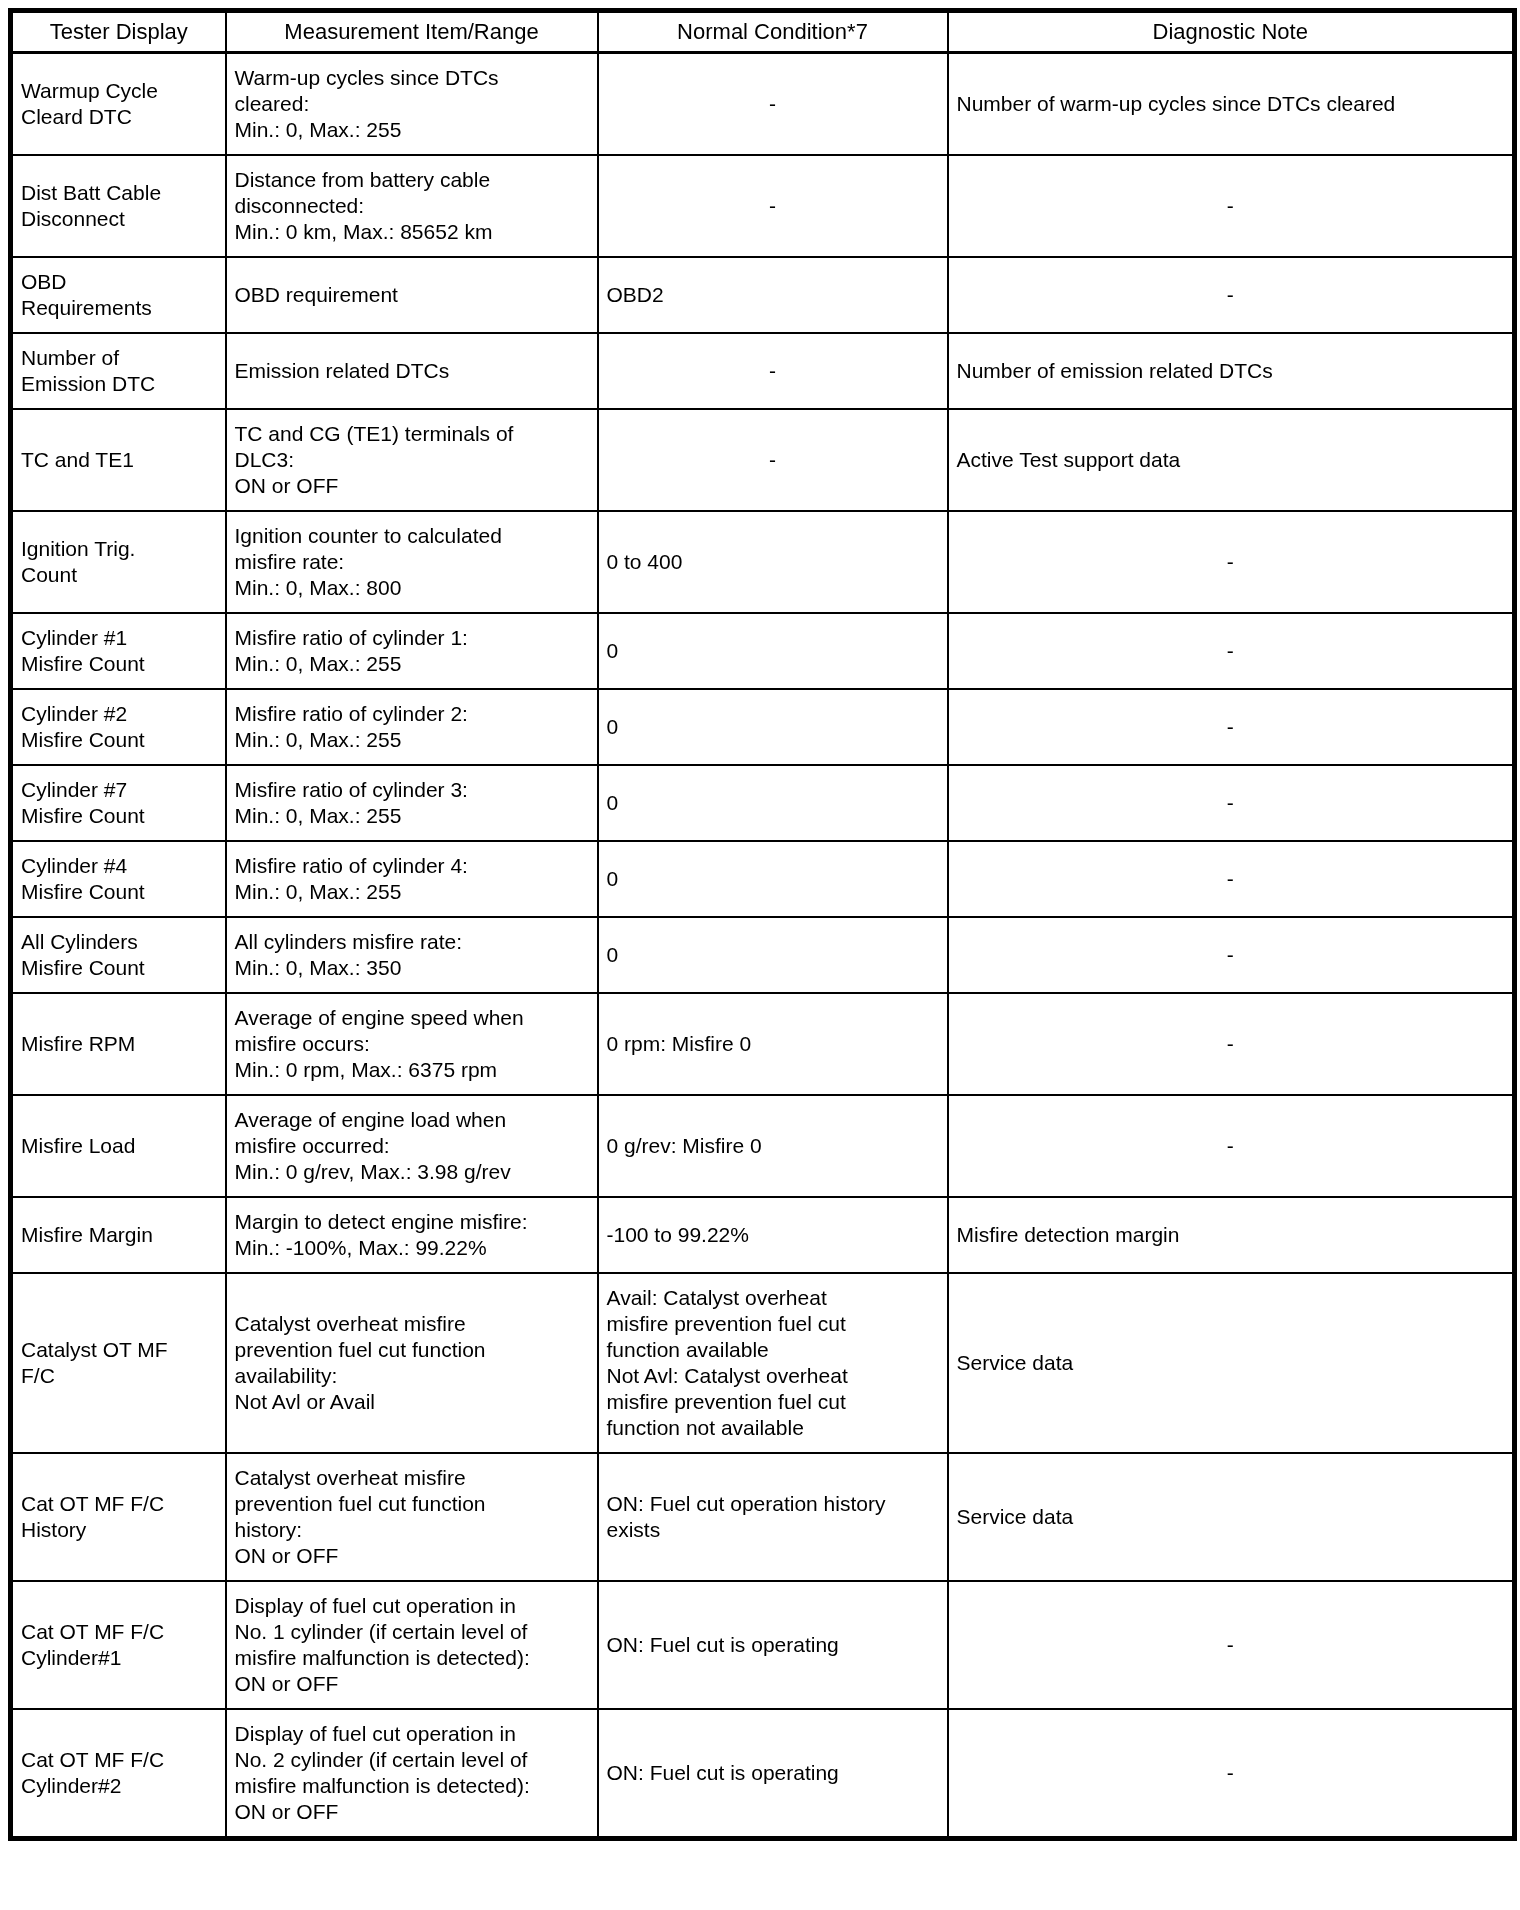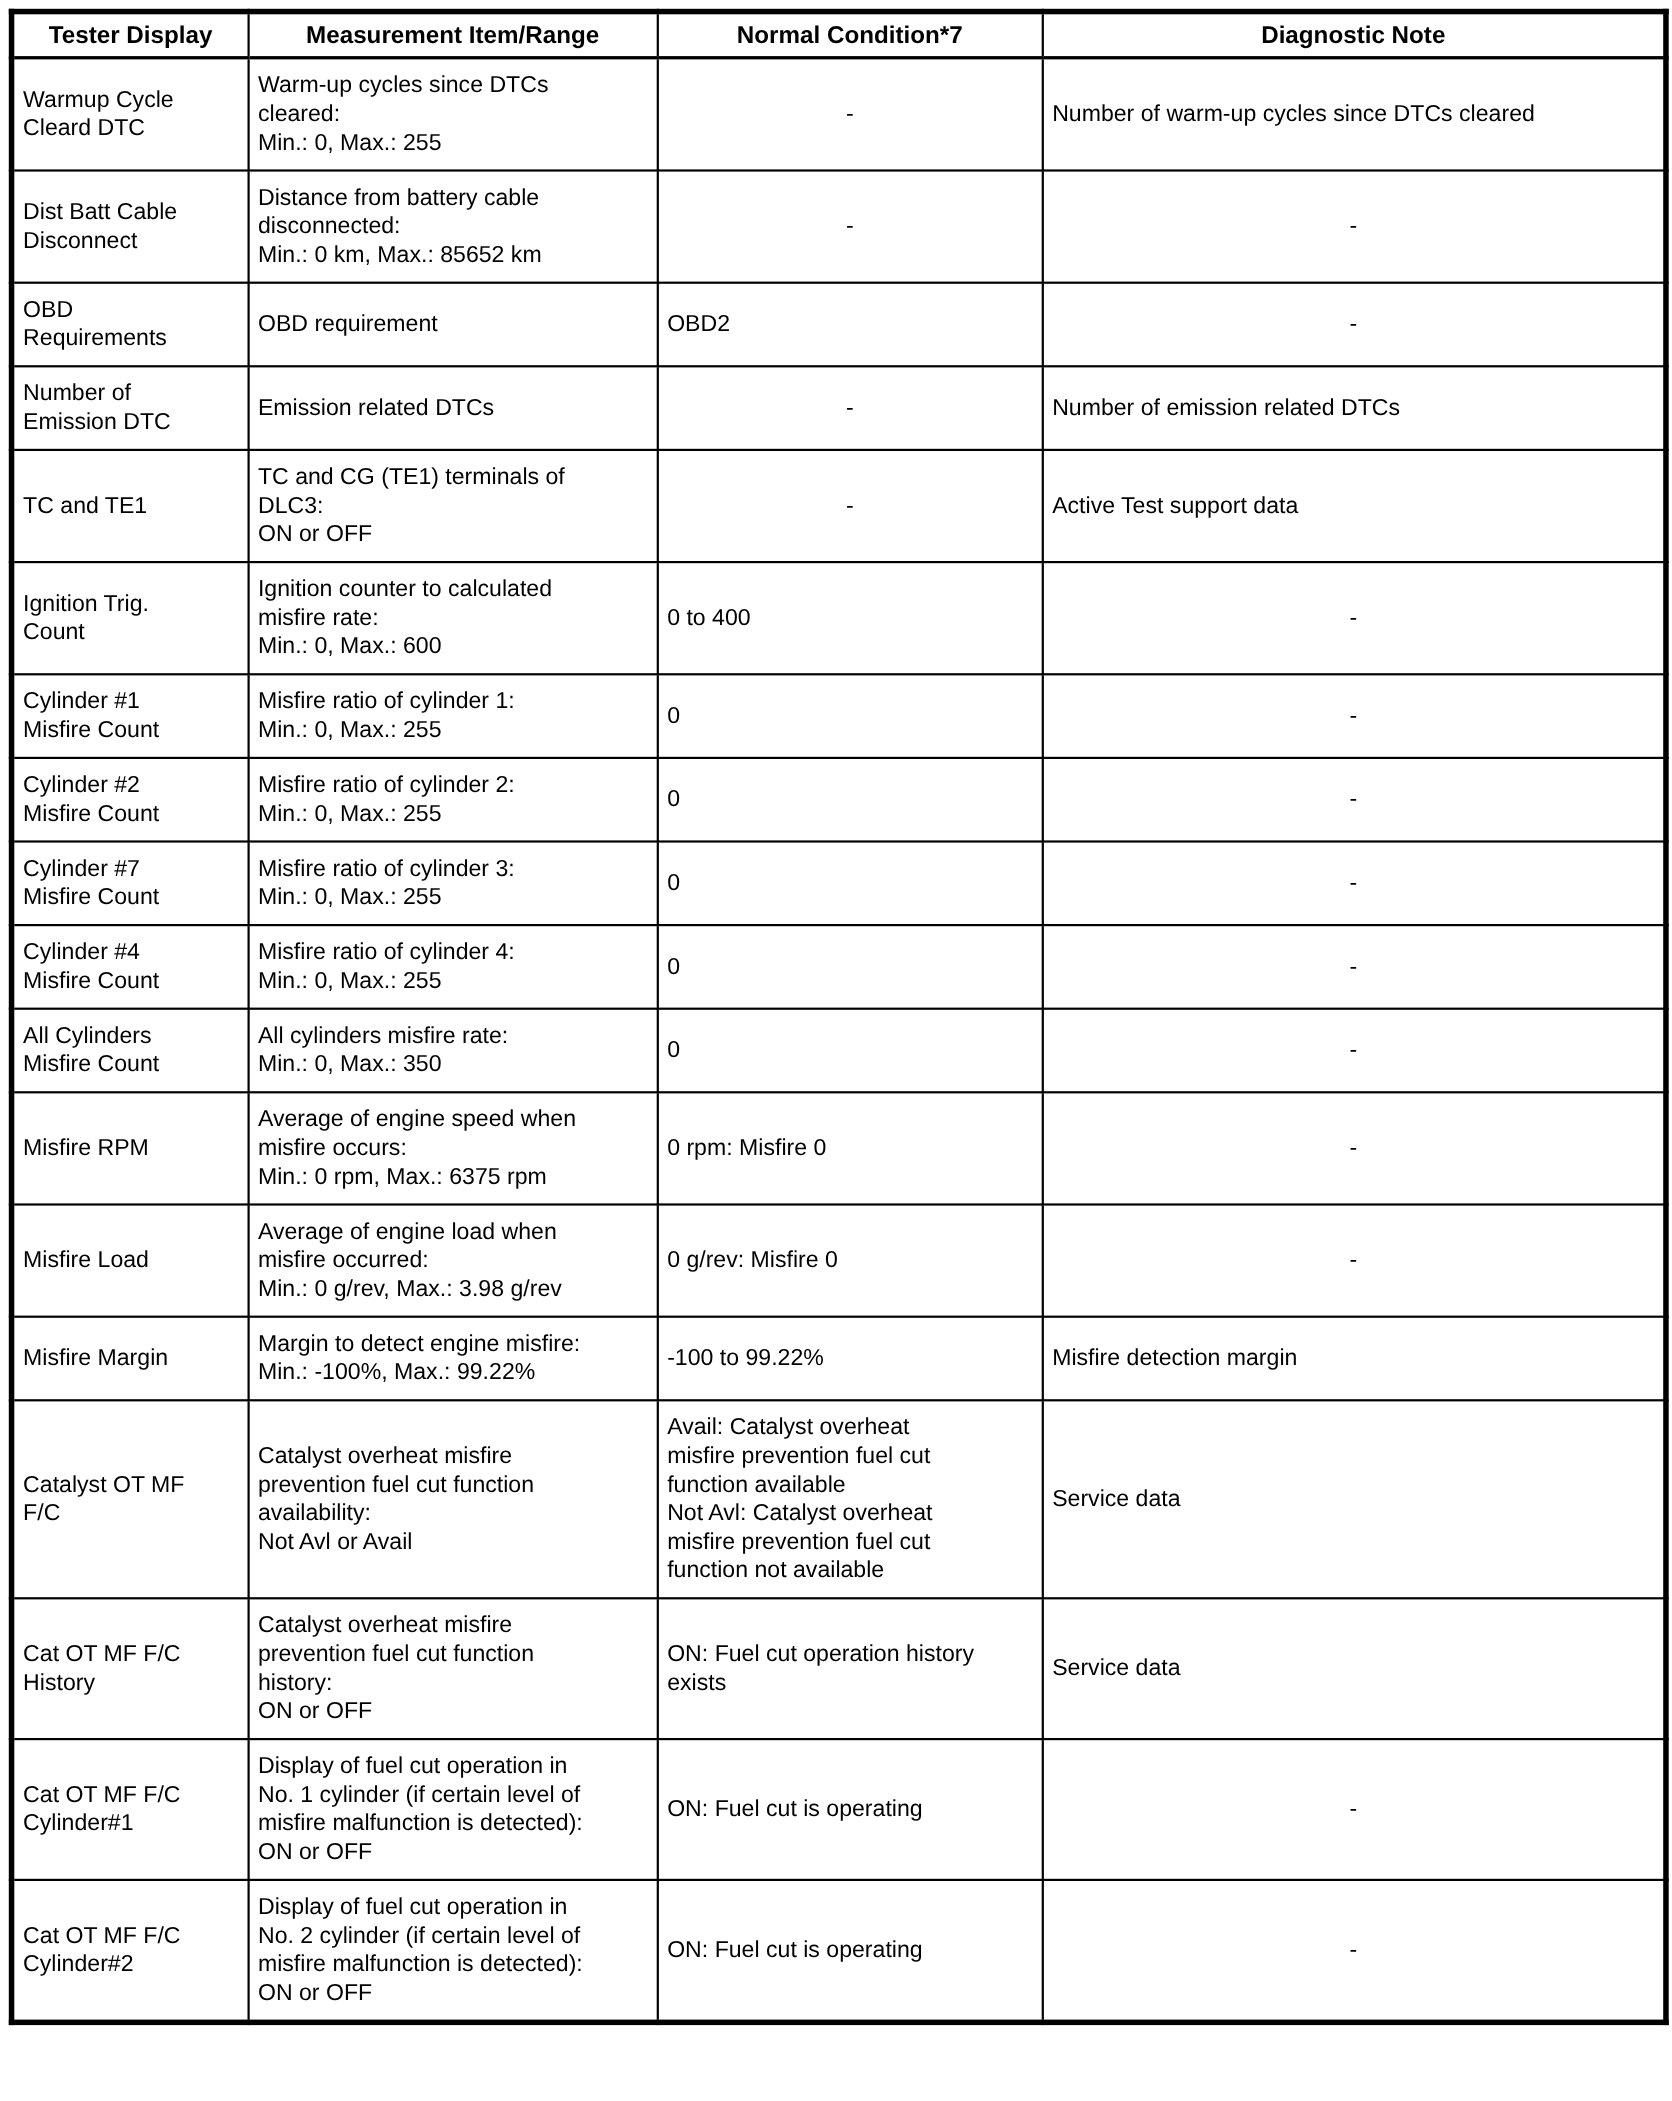--- a/index.html
+++ b/index.html
@@ -24,21 +24,21 @@
   }
   table.diag col.c1 { width: 215px; }
   table.diag col.c2 { width: 372px; }
   table.diag col.c3 { width: 350px; }
   table.diag col.c4 { width: 567px; }
   table.diag th {
     border: 2px solid #000000;
     border-bottom: 3px solid #000000;
     font-size: 22px;
     line-height: 26px;
-    font-weight: bold;
+    font-weight: normal;
     text-align: center;
     vertical-align: middle;
     padding: 6px 4px;
     white-space: pre-line;
   }
   table.diag td {
     border: 2px solid #000000;
     font-size: 21px;
     line-height: 26px;
     font-weight: normal;
@@ -110,21 +110,21 @@
 DLC3:
 ON or OFF</td>
           <td class="dash">-</td>
           <td>Active Test support data</td>
         </tr>
         <tr>
           <td>Ignition Trig.
 Count</td>
           <td>Ignition counter to calculated
 misfire rate:
-Min.: 0, Max.: 600</td>
+Min.: 0, Max.: 800</td>
           <td>0 to 400</td>
           <td class="dash">-</td>
         </tr>
         <tr>
           <td>Cylinder #1
 Misfire Count</td>
           <td>Misfire ratio of cylinder 1:
 Min.: 0, Max.: 255</td>
           <td>0</td>
           <td class="dash">-</td>

